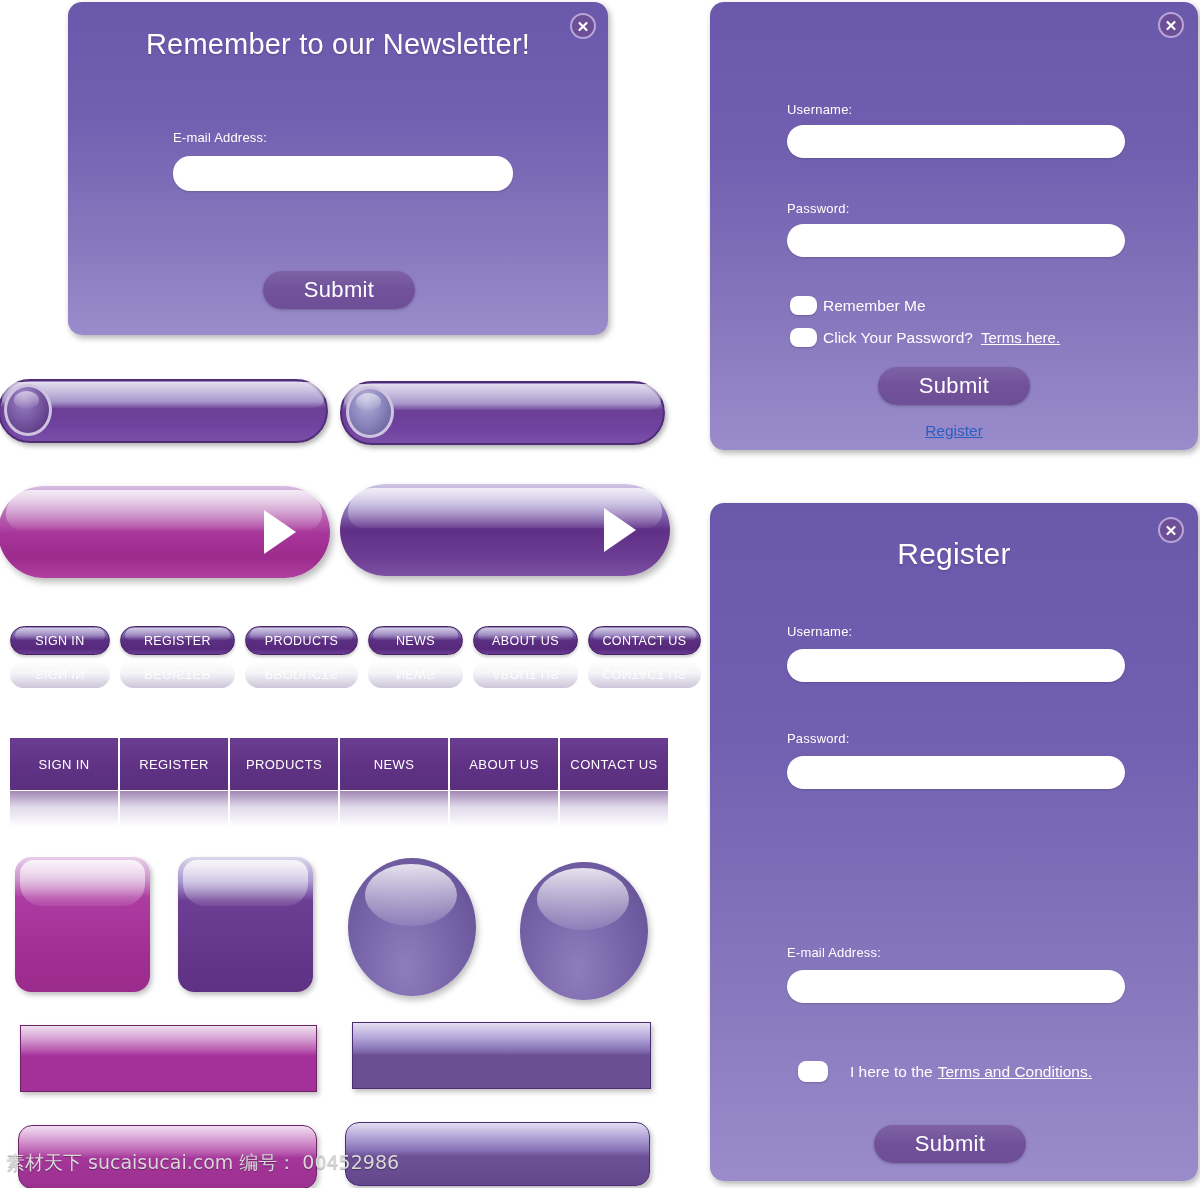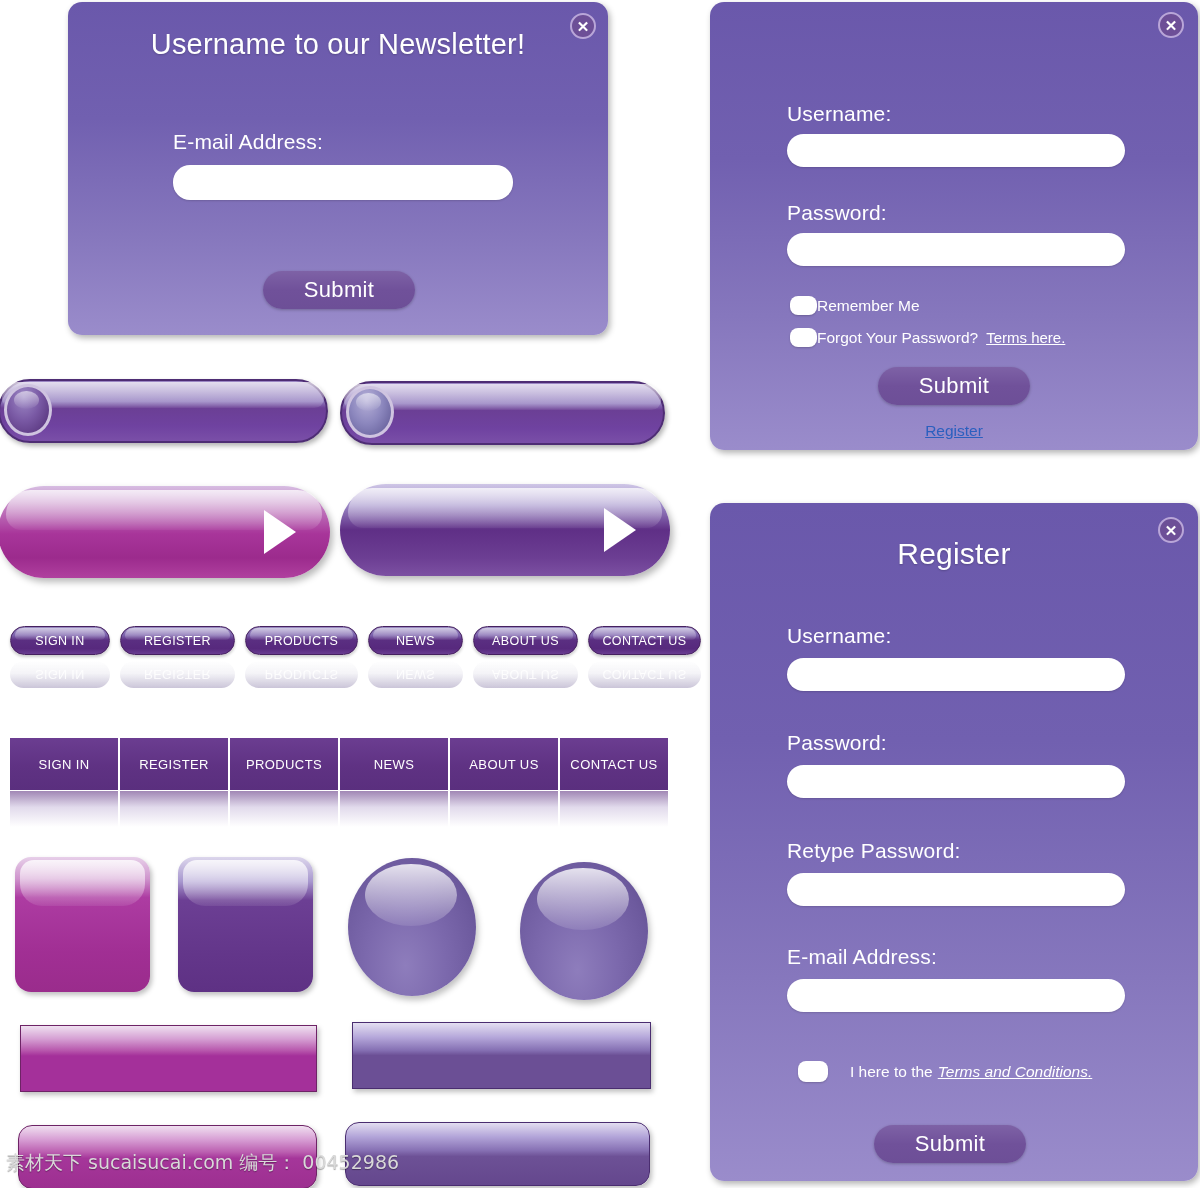--- a/index.html
+++ b/index.html
@@ -25,21 +25,21 @@
   }
   .panel-title {
     text-align: center;
     color: #ffffff;
     font-weight: normal;
     letter-spacing: 0.2px;
     text-shadow: 0 1px 2px rgba(0,0,0,0.20);
   }
   .field-label {
     color: #ffffff;
-    font-size: 21px;
+    font-size: 13px;
     letter-spacing: .2px;
   }
   .text-field {
     background: #ffffff;
     border-radius: 17px;
     border: none;
     width: 100%;
     box-sizing: border-box;
     outline: none;
     font-family: "Liberation Sans", sans-serif;
@@ -94,21 +94,21 @@
     flex: 0 0 auto;
     box-shadow: 0 1px 2px rgba(0,0,0,0.2);
   }
   .chk-row {
     display: flex;
     align-items: center;
   }
   .chk-label {
     color: #ffffff;
     font-size: 15.5px;
-    margin-left: 0;
+    margin-left: 6px;
   }
 
   
   #newsletter-panel {
     left: 68px; top: 2px; width: 540px; height: 333px;
   }
   #newsletter-panel .panel-title { font-size: 29px; margin: 26px 0 0 0; }
   #newsletter-panel .close-btn { right: 12px; top: 11px; }
 
   
@@ -326,21 +326,21 @@
     pointer-events: none;
   }
 </style>
 </head>
 <body>
 
 <div class="panel" id="newsletter-panel">
   <div class="close-btn">
     <span class="glyph">✕</span>
   </div>
-  <h1 class="panel-title">Username to our Newsletter!</h1>
+  <h1 class="panel-title">Remember to our Newsletter!</h1>
   <div style="position:absolute; left:105px; top:128px; width:340px;">
     <div class="field-label">E-mail Address:</div>
     <input class="text-field" style="height: 35px; margin-top: 11px;" type="text" value="">
   </div>
   <button class="submit-btn" style="position:absolute; left:195px; top:269px; width:152px; height:38px; font-size:22px;">Submit</button>
 </div>
 
 <div class="panel" id="login-panel">
   <div class="close-btn">
     <span class="glyph">✕</span>
@@ -356,21 +356,21 @@
     <input class="text-field" style="height: 33px; margin-top: 8px;" type="password" value="">
   </div>
 
   <div class="chk-row" style="position:absolute; left:80px; top:294px;">
     <div class="checkbox"></div>
     <span class="chk-label">Remember Me</span>
   </div>
 
   <div class="chk-row" style="position:absolute; left:80px; top:326px;">
     <div class="checkbox"></div>
-    <span class="chk-label">Forgot Your Password?</span>
+    <span class="chk-label">Click Your Password?</span>
     <span class="chk-label link" style="margin-left:8px; font-size:15px;">Terms here.</span>
   </div>
 
   <button class="submit-btn" style="position:absolute; left:168px; top:365px; width:152px; height:38px; font-size:22px;">Submit</button>
 
   <div style="position:absolute; left:0; right:0; top:420px; text-align:center;">
     <span class="link" style="font-size:15.5px;">Register</span>
   </div>
 </div>
 
@@ -383,34 +383,30 @@
   <div style="position:absolute; left:77px; top:121px; width:338px;">
     <div class="field-label">Username:</div>
     <input class="text-field" style="height: 33px; margin-top: 10px;" type="text" value="">
   </div>
 
   <div style="position:absolute; left:77px; top:228px; width:338px;">
     <div class="field-label">Password:</div>
     <input class="text-field" style="height: 33px; margin-top: 10px;" type="password" value="">
   </div>
 
-  <div style="position:absolute; left:77px; top:336px; width:338px;">
-    <div class="field-label">Retype Password:</div>
-    <input class="text-field" style="height: 33px; margin-top: 10px;" type="password" value="">
-  </div>
 
   <div style="position:absolute; left:77px; top:442px; width:338px;">
     <div class="field-label">E-mail Address:</div>
     <input class="text-field" style="height: 33px; margin-top: 10px;" type="text" value="">
   </div>
 
   <div class="chk-row" style="position:absolute; left:88px; top:558px;">
     <div class="checkbox" style="width:30px; height:21px;"></div>
     <span class="chk-label" style="margin-left:22px;">I here to the</span>
-    <span class="chk-label link" style="margin-left:5px; font-size:15.5px;font-style:italic;">Terms and Conditions.</span>
+    <span class="chk-label link" style="margin-left:5px; font-size:15.5px;">Terms and Conditions.</span>
   </div>
 
   <button class="submit-btn" style="position:absolute; left:164px; top:622px; width:152px; height:38px; font-size:22px;">Submit</button>
 </div>
 
 <div class="pill-knob" style="left:-2px; top:379px; width:330px;">
   <div class="body"></div>
   <div class="gloss"></div>
   <div class="knob">
       <div class="hl"></div>

